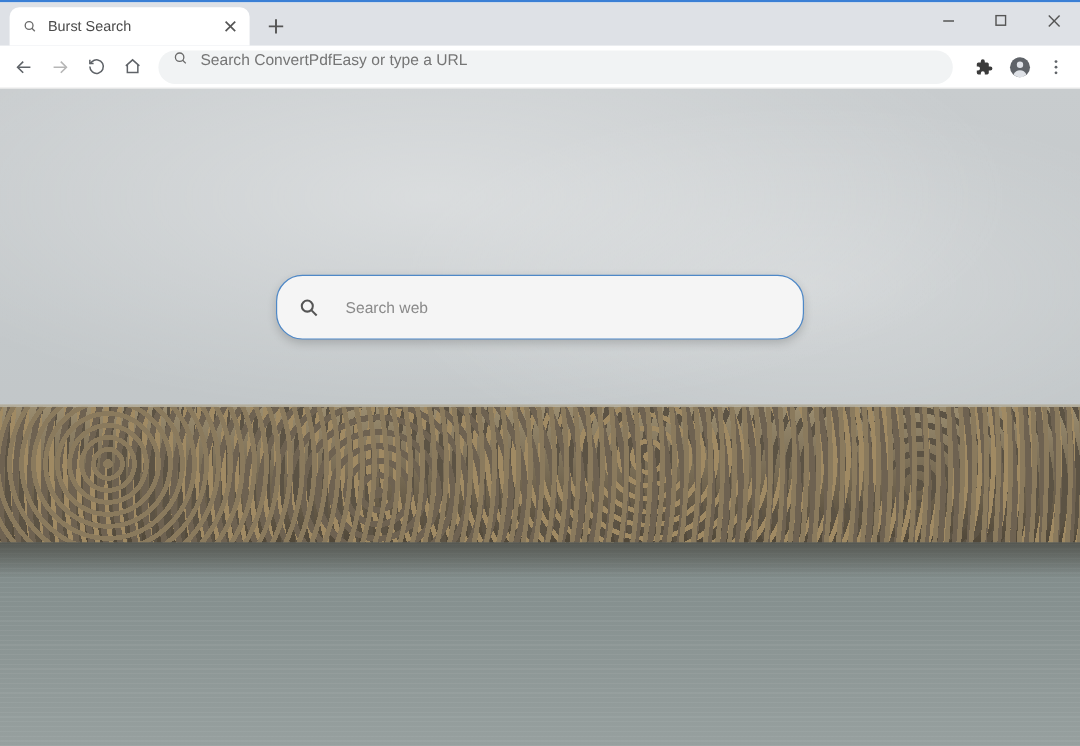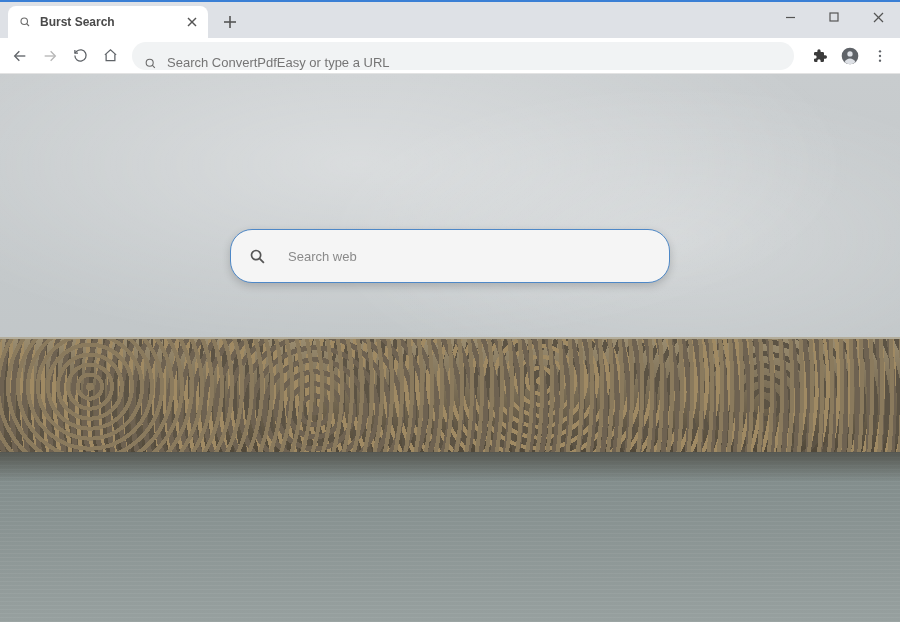--- a/index.html
+++ b/index.html
@@ -27,21 +27,20 @@
     margin-left: 8px;
     width: 200px;
     background: #fff;
     border-radius: 8px 8px 0 0;
     display: flex;
     align-items: center;
     padding: 0 8px 0 10px;
     font-size: 12px;
     color: #4a4a4a;
     position: relative;
-    font-weight: bold;
   }
   .tab .favicon {
     width: 14px; height: 14px;
     display:flex;align-items:center;justify-content:center;
     color:#6b6b6b;
     margin-right: 8px;
   }
   .tab .title { flex:1; white-space:nowrap; overflow:hidden; text-overflow:ellipsis; }
   .tab .close {
     width:16px;height:16px;display:flex;align-items:center;justify-content:center;
@@ -71,21 +70,21 @@
     gap:2px;
   }
   .tb-btn {
     width:28px;height:28px;display:flex;align-items:center;justify-content:center;
     color:#5f6368;border-radius:50%;cursor:pointer;
   }
   .tb-btn.disabled{color:#b6b6b6;cursor:default;}
   .omnibox {
     flex:1;height:28px;margin:0 6px;
     background:#f1f3f4;border-radius:14px;
-    display:flex;align-items:flex-end;
+    display:flex;align-items:flex-start;
     padding:0 12px;color:#6a6a6a;font-size:13px;
   }
   .omnibox .search-ico{margin-right:10px;display:flex;color:#6a6a6a;}
   .omnibox input{
     flex:1;border:none;background:transparent;outline:none;
     font-size:13px;color:#3a3a3a;
   }
   .right-icons{display:flex;align-items:center;gap:2px;margin-left:4px;}
 
   

